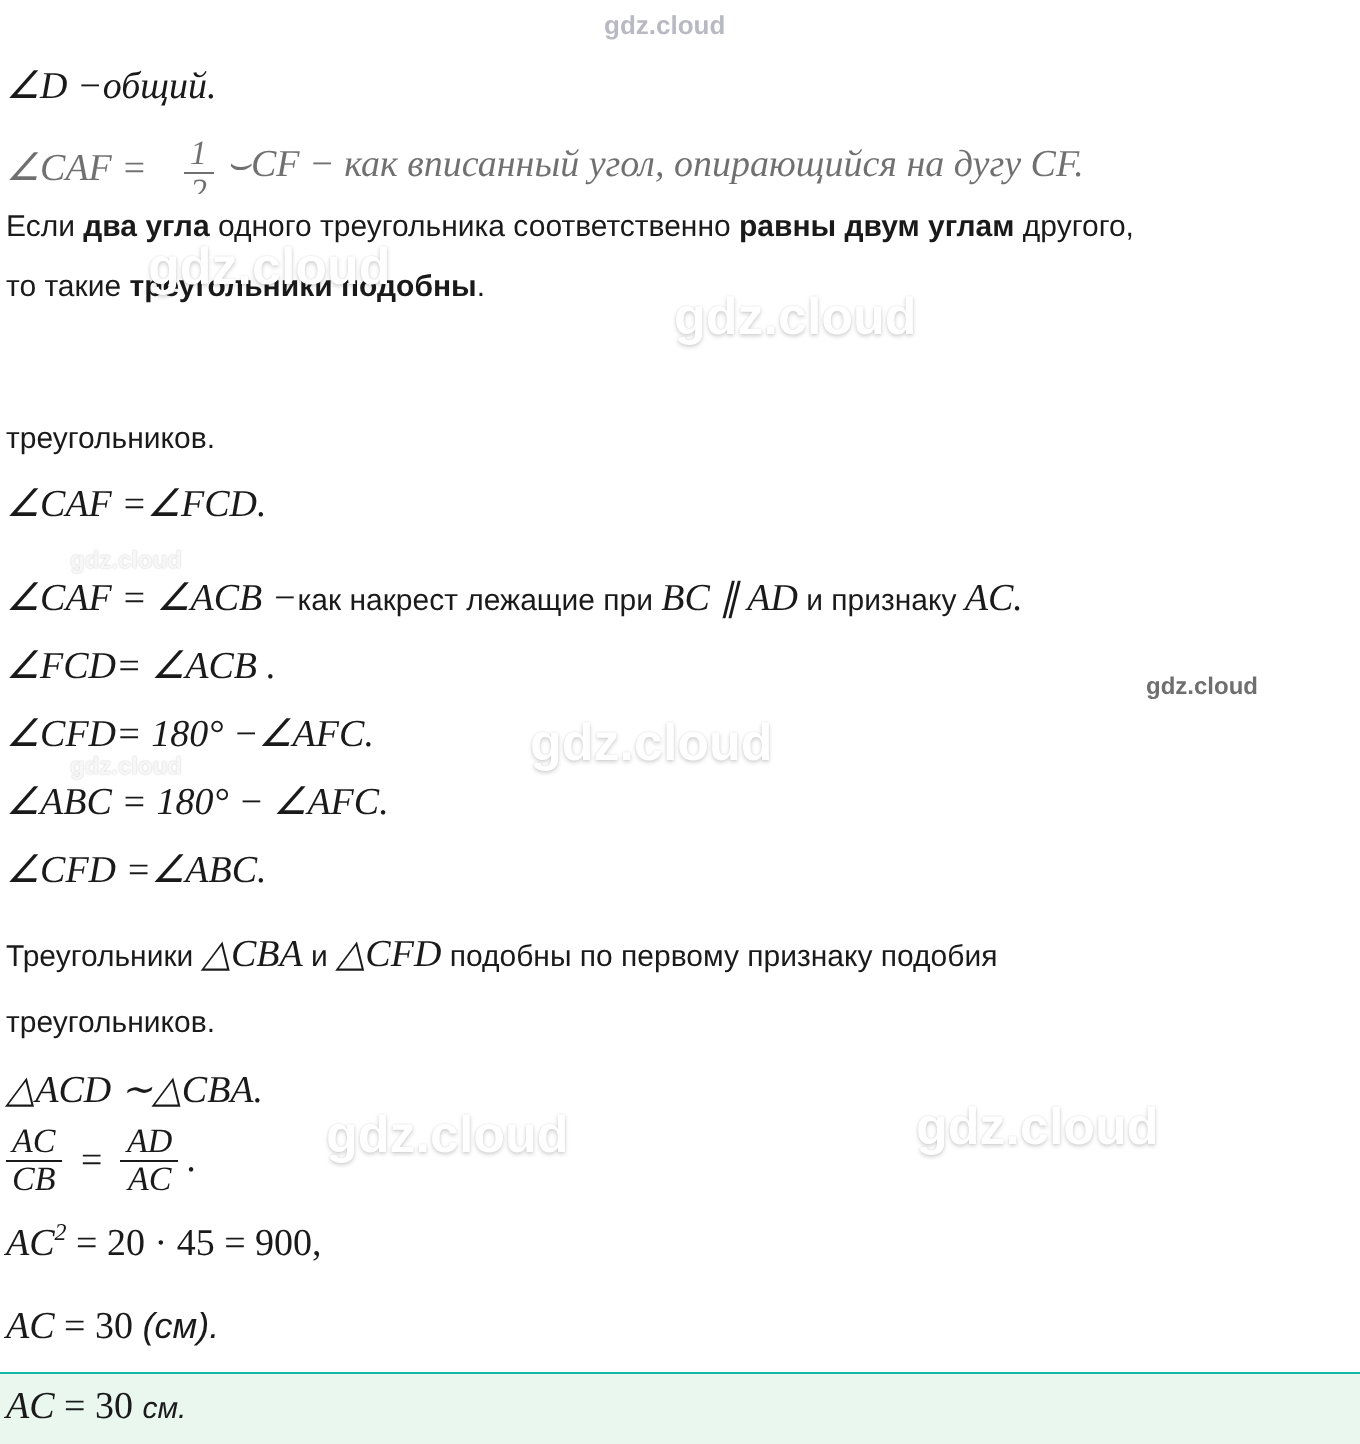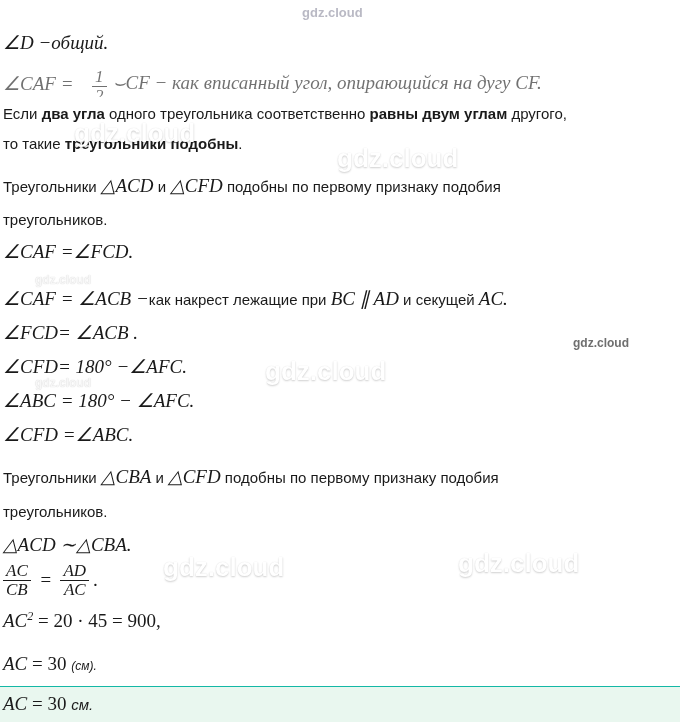--- a/index.html
+++ b/index.html
@@ -150,29 +150,26 @@
     <span class="math" style="position:absolute; left:113px; top:8px;">⌣CF − как вписанный угол, опирающийся на дугу CF.</span>
   </div>
 
   <div class="line plain" style="left:3px; top:103px; background:#ffffff; padding:2px 0 2px 0;">
     <span>Если </span><b>два угла</b><span> одного треугольника соответственно </span><b>равны двум углам</b><span> другого,</span>
   </div>
   <div class="line plain" style="left:3px; top:135px;text-align:center;">
     <span>то такие </span><b>треугольники подобны</b><span>.</span>
   </div>
 
-  <div class="line" style="left:3px; top:174px;">
-    <span class="plain">Треугольники </span><span class="math">△ACD</span><span class="plain"> и </span><span class="math">△CFD</span><span class="plain"> подобны по первому признаку подобия</span>
-  </div>
   <div class="line plain" style="left:3px; top:211px;">треугольников.</div>
 
   <div class="line math" style="left:3px; top:240px;">∠CAF =∠FCD.</div>
 
   <div class="line" style="left:3px; top:287px;">
-    <span class="math">∠CAF = ∠ACB −</span><span class="plain">как накрест лежащие при </span><span class="math">BC</span><span class="math up"> ∥ </span><span class="math">AD</span><span class="plain"> и секущей </span><span class="math">AC.</span>
+    <span class="math">∠CAF = ∠ACB −</span><span class="plain">как накрест лежащие при </span><span class="math">BC</span><span class="math up"> ∥ </span><span class="math">AD</span><span class="plain"> и признаку </span><span class="math">AC.</span>
   </div>
 
   <div class="line math" style="left:3px; top:321px;">∠FCD= ∠ACB .</div>
   <div class="line math" style="left:3px; top:355px;">∠CFD= 180° −∠AFC.</div>
   <div class="line math" style="left:3px; top:389px;">∠ABC = 180° − ∠AFC.</div>
   <div class="line" style="left:3px; top:465px;">
     <span class="plain">Треугольники </span><span class="math">△CBA</span><span class="plain"> и </span><span class="math">△CFD</span><span class="plain"> подобны по первому признаку подобия</span>
   </div>
 
   <div class="line math" style="left:3px; top:423px;">∠CFD =∠ABC.</div>
@@ -191,21 +188,21 @@
       <span class="den">AC</span>
     </span>
     <span class="math" style="font-size:19px;">.</span>
   </div>
 
   <div class="line math" style="left:3px; top:609px;">
     <span>AC</span><span class="sup">2</span><span class="up"> = 20 · 45 = 900,</span>
   </div>
 
   <div class="line math" style="left:3px; top:653px;">
-    <span>AC</span><span class="up"> = 30 </span><span class="plain" style="font-size:12px;">(см).</span>
+    <span>AC</span><span class="up"> = 30 </span><span class="plain" style="font-size:18px;">(см).</span>
   </div>
 
   <div class="answer-box">
     <div class="math">
       <span>AC</span><span class="up"> = 30 </span><span class="plain" style="font-size:15px;">см.</span>
     </div>
   </div>
 
   <div class="wm big" style="left:74px; top:118px;">gdz.cloud</div>
   <div class="wm big" style="left:337px; top:143px;">gdz.cloud</div>

